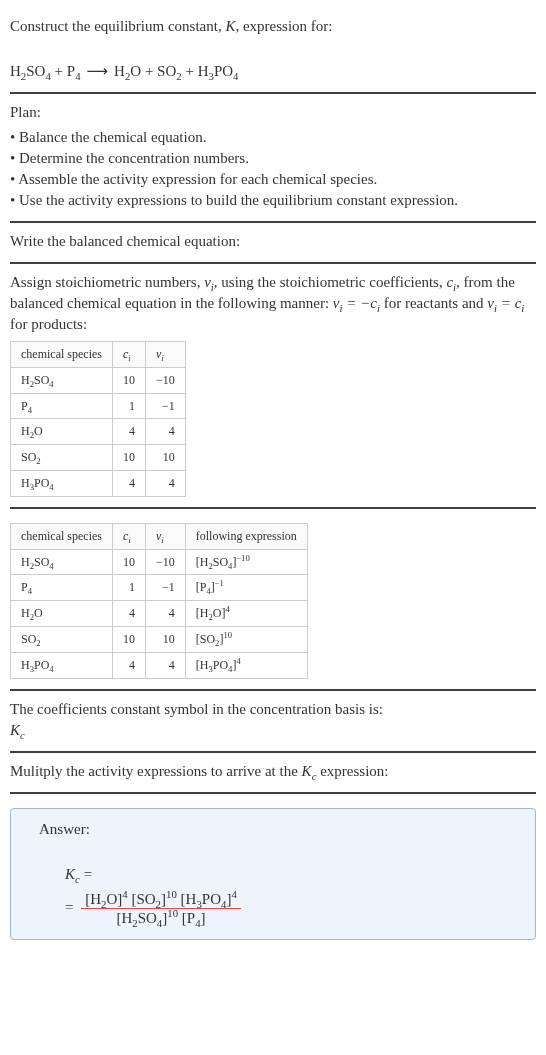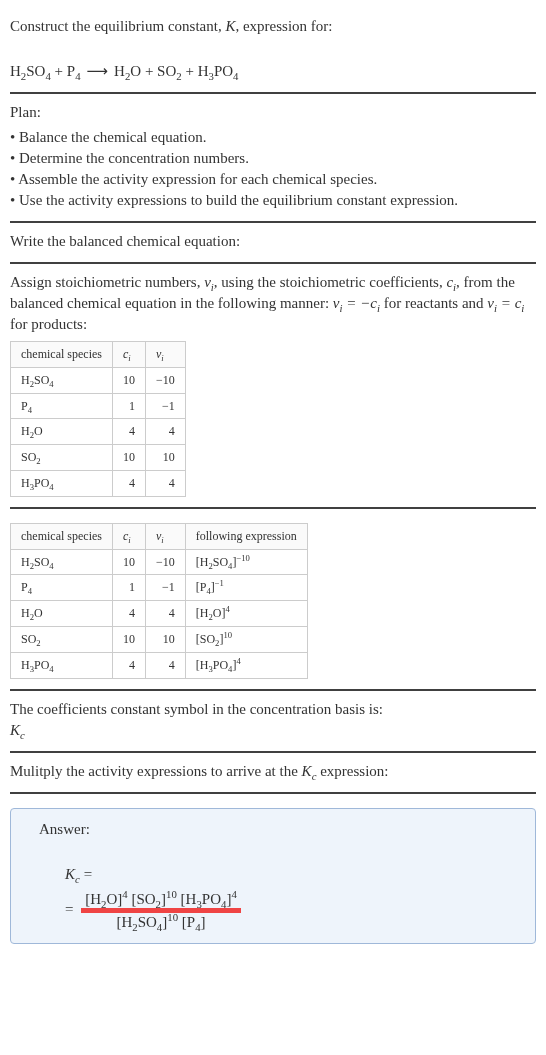--- a/index.html
+++ b/index.html
@@ -54,21 +54,21 @@
   }
   .frac {
     display: inline-block;
     vertical-align: middle;
     text-align: center;
     line-height: 1.1;
     margin: 2px 4px;
   }
   .frac .num {
     display: block;
-    border-bottom: 5px solid #ef4444;
+    border-bottom: 1px solid #ef4444;
     padding: 0 4px 1px 4px;
   }
   .frac .den {
     display: block;
     padding: 1px 4px 0 4px;
   }
   .kc-line {
     margin-top: 4px;
     padding-left: 26px;
   }

